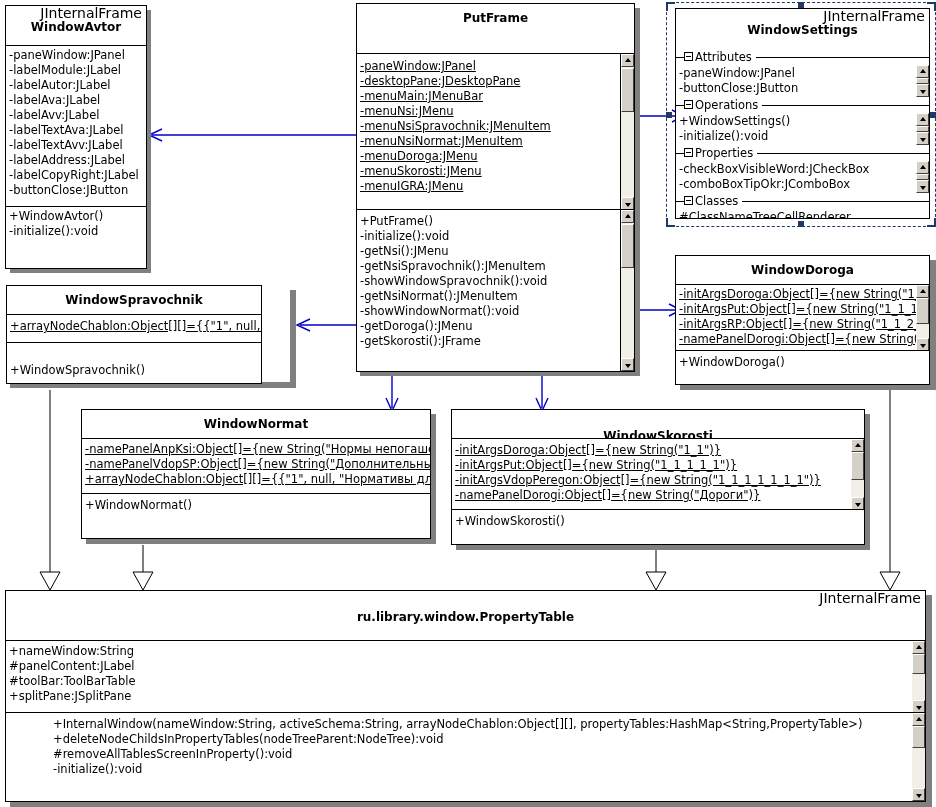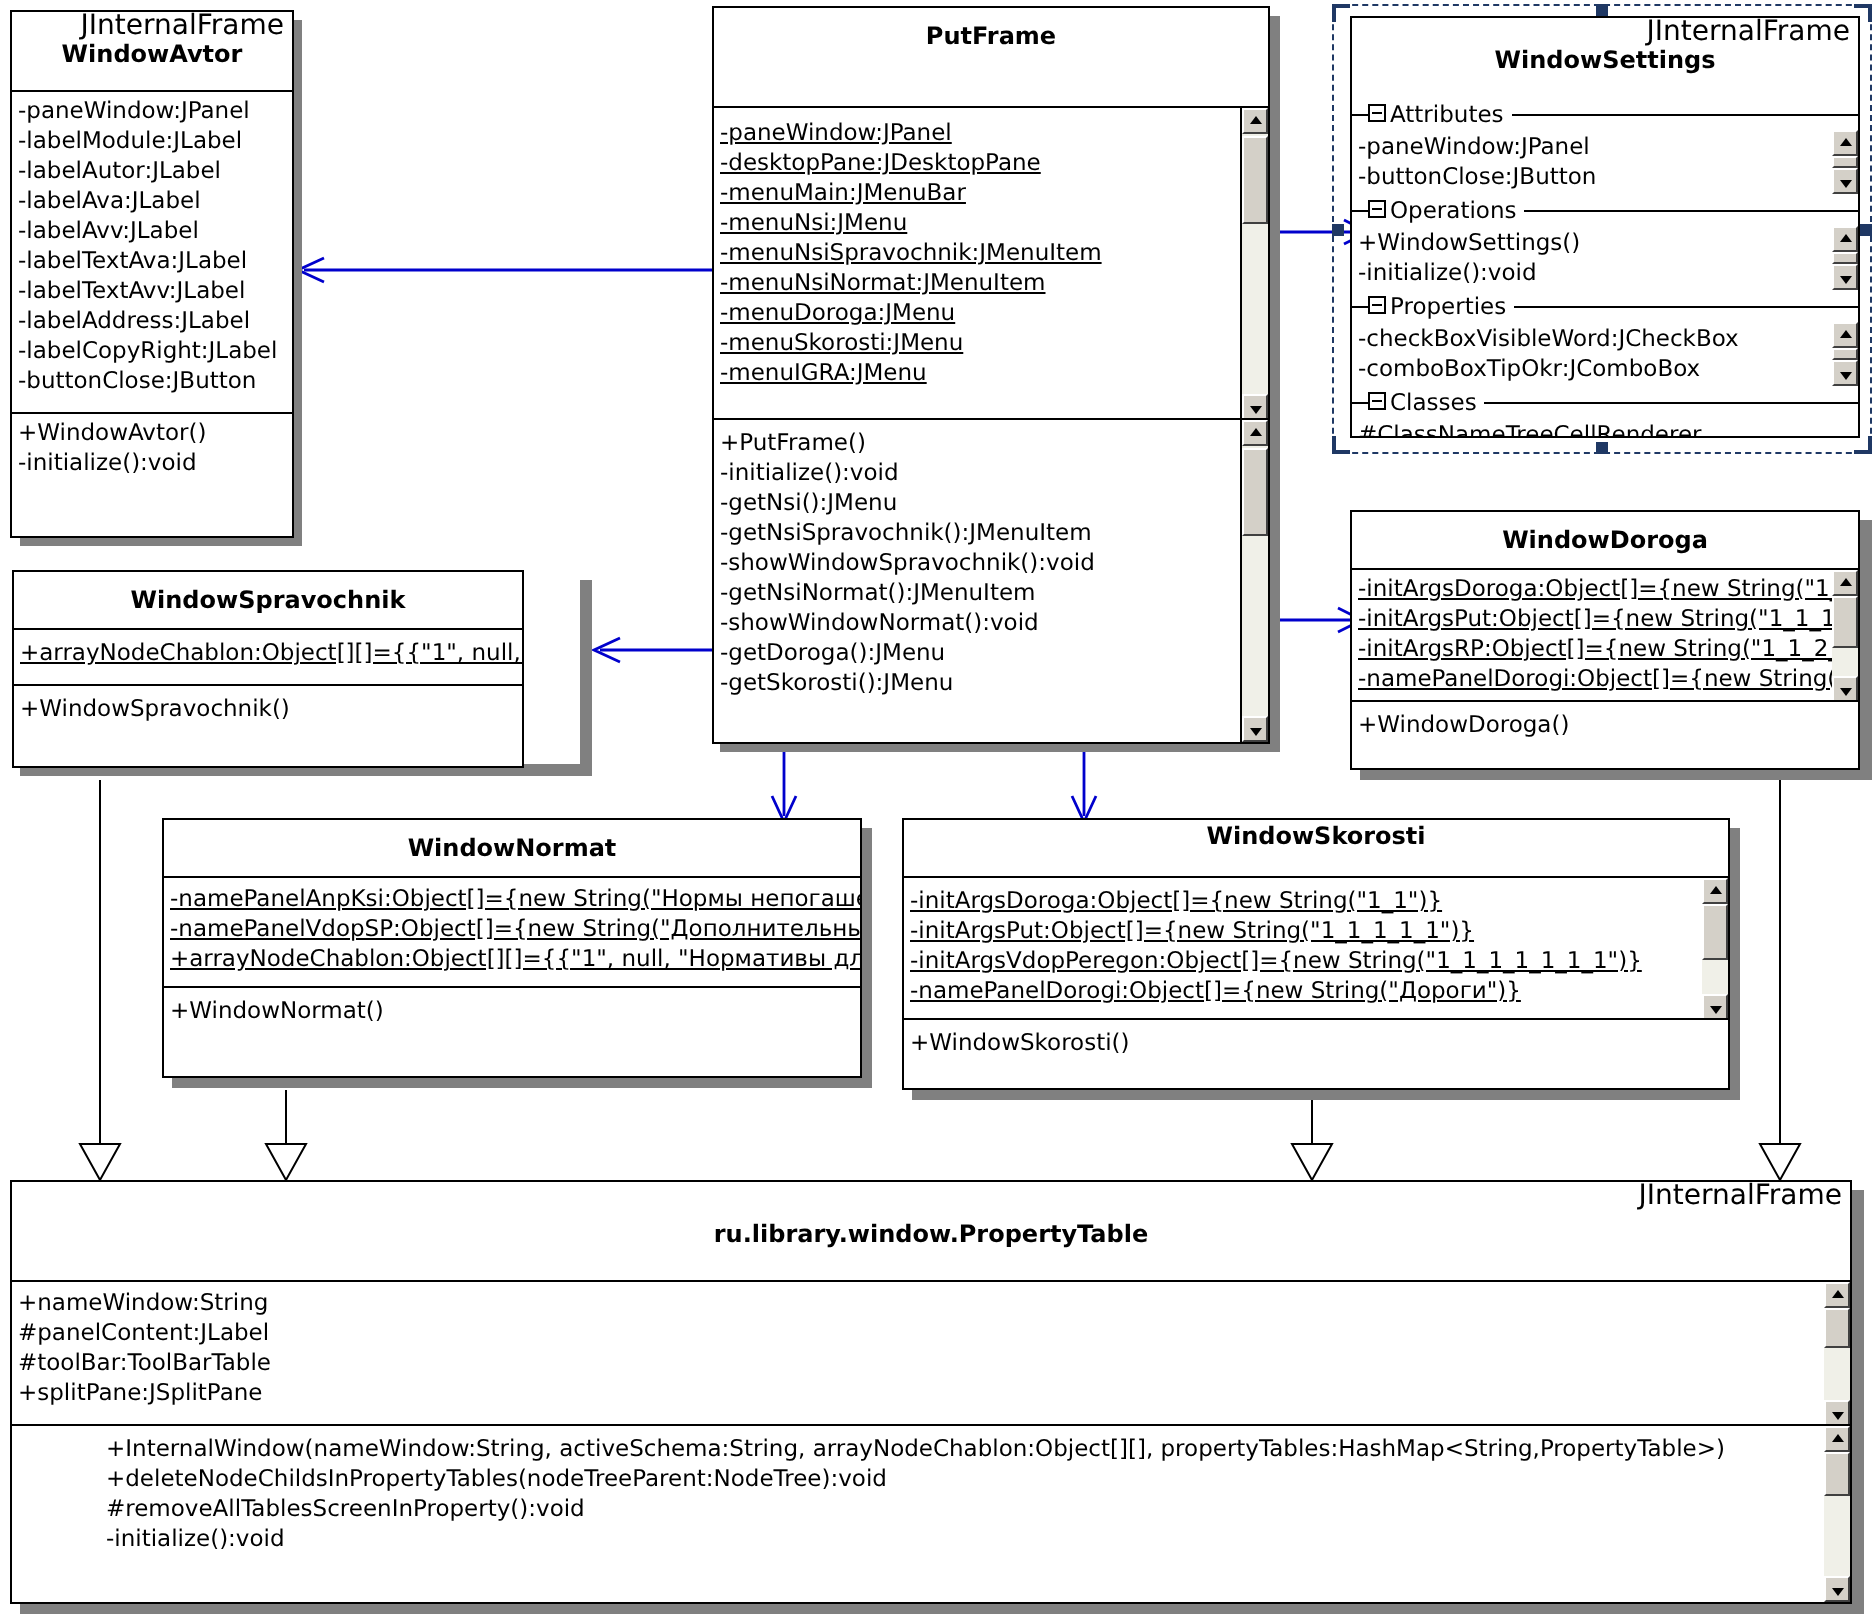--- a/index.html
+++ b/index.html
@@ -292,21 +292,21 @@
     <div class="sect last" style="height:161px;">
       <div class="rows" style="padding-top:4px;">
         <div class="row">+PutFrame()</div>
         <div class="row">-initialize():void</div>
         <div class="row">-getNsi():JMenu</div>
         <div class="row">-getNsiSpravochnik():JMenuItem</div>
         <div class="row">-showWindowSpravochnik():void</div>
         <div class="row">-getNsiNormat():JMenuItem</div>
         <div class="row">-showWindowNormat():void</div>
         <div class="row">-getDoroga():JMenu</div>
-        <div class="row">-getSkorosti():JMenu</div>
+        <div class="row">-getSkorosti():JFrame</div>
       </div>
       <div class="sb" style="height:161px;">
         <div class="btn up">
             <i></i>
           </div>
         <div class="thumb" style="top:14px;height:44px;"></div>
         <div class="btn dn">
             <i></i>
           </div>
       </div>
@@ -412,21 +412,21 @@
   <div class="shadow" style="left:10px;top:382px;width:286px;height:6px;"></div>
   <div class="uml" style="left:6px;top:285px;width:256px;height:99px;">
     <div class="hdr" style="height:29px;">
       <span class="cname" style="margin-top:6px;">WindowSpravochnik</span>
     </div>
     <div class="sect" style="height:28px;">
       <div class="rows" style="padding-top:4px;">
         <div class="row stat">+arrayNodeChablon:Object[][]={{"1", null, "ВСП", null}}</div>
       </div>
     </div>
-    <div class="sect last" style="height:40px;">
+    <div class="sect last" style="height:40px;margin-top:16px;">
       <div class="rows" style="padding-top:4px;">
         <div class="row">+WindowSpravochnik()</div>
       </div>
     </div>
   </div>
 
   <div class="shadow" style="left:930px;top:260px;width:6px;height:128px;"></div>
   <div class="shadow" style="left:680px;top:384px;width:256px;height:6px;"></div>
   <div class="uml" style="left:675px;top:255px;width:255px;height:130px;">
     <div class="hdr" style="height:29px;">
@@ -473,21 +473,21 @@
       <div class="rows" style="padding-top:4px;">
         <div class="row">+WindowNormat()</div>
       </div>
     </div>
   </div>
 
   <div class="shadow" style="left:864px;top:414px;width:6px;height:134px;"></div>
   <div class="shadow" style="left:456px;top:544px;width:414px;height:6px;"></div>
   <div class="uml" style="left:451px;top:409px;width:414px;height:136px;">
     <div class="hdr" style="height:29px;">
-      <span class="cname" style="margin-top:0;">WindowSkorosti</span>
+      <span class="cname" style="margin-top:18px;">WindowSkorosti</span>
     </div>
     <div class="sect" style="height:71px;">
       <div class="rows" style="padding-top:4px;">
         <div class="row stat">-initArgsDoroga:Object[]={new String("1_1")}</div>
         <div class="row stat">-initArgsPut:Object[]={new String("1_1_1_1_1")}</div>
         <div class="row stat">-initArgsVdopPeregon:Object[]={new String("1_1_1_1_1_1_1")}</div>
         <div class="row stat">-namePanelDorogi:Object[]={new String("Дороги")}</div>
       </div>
       <div class="sb" style="height:71px;border-left:none;width:13px;">
         <div class="btn up">

